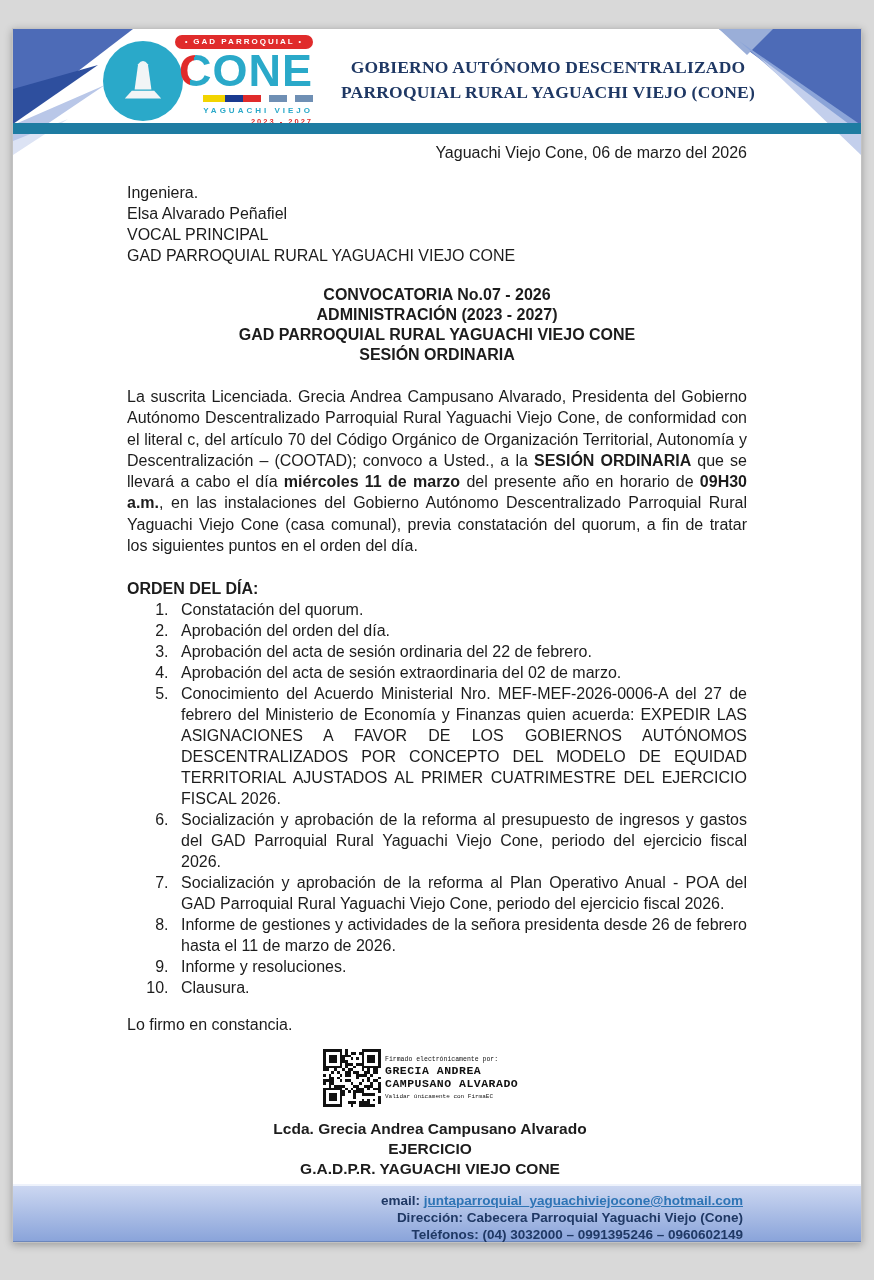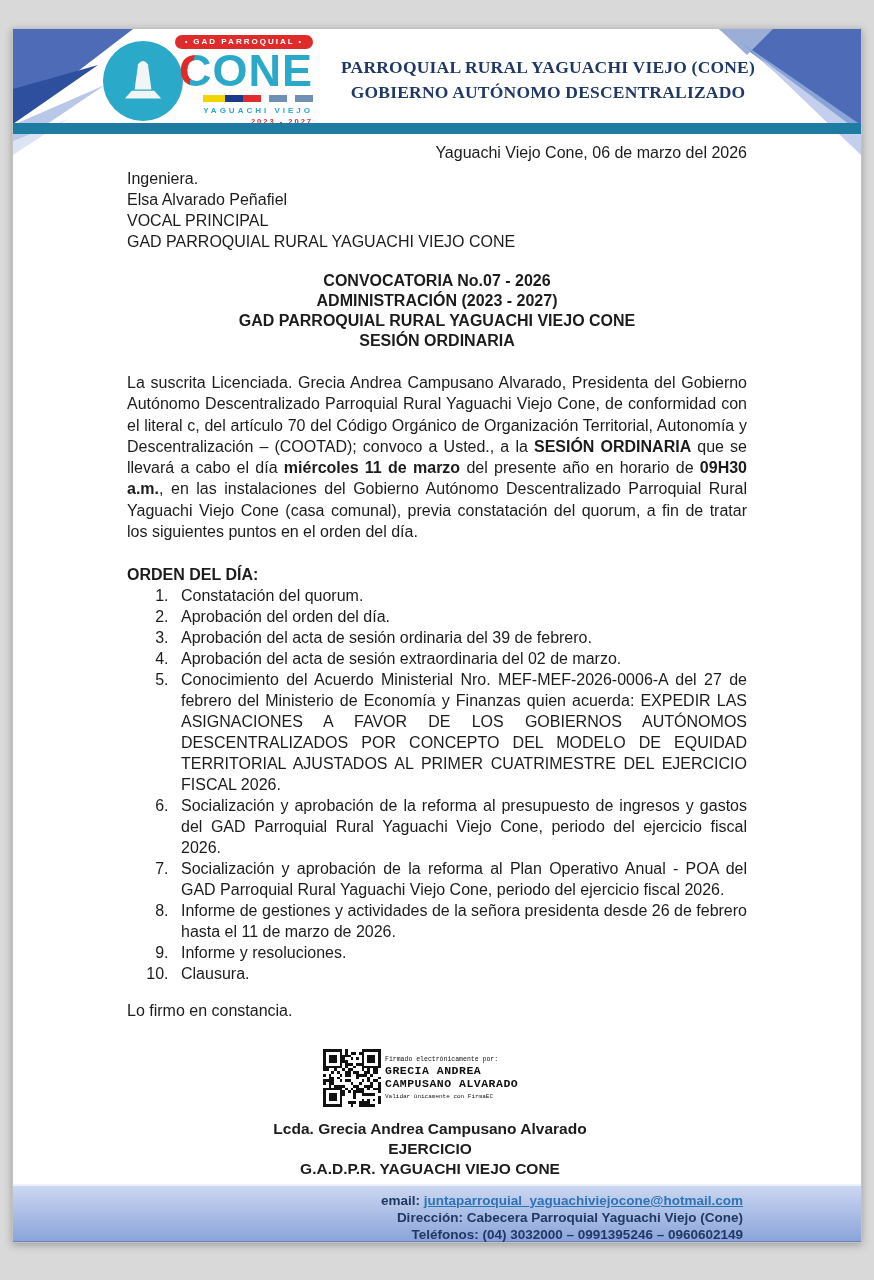--- a/index.html
+++ b/index.html
@@ -58,21 +58,21 @@
   .logo-years{margin-top:2px;font-size:7.5px;font-weight:bold;letter-spacing:2px;color:#e02b2b;}
   .hdr-title{
     position:absolute;left:318px;right:96px;top:26px;text-align:center;
     font-family:"Liberation Serif",serif;font-weight:bold;
     font-size:17.5px;line-height:25px;color:#1f3864;letter-spacing:.2px;
   }
   .teal-bar{position:absolute;left:0;right:0;top:94px;height:11px;background:#1e7ca2;}
   
   .content{position:absolute;left:0;right:0;top:105px;padding:0 114px;color:#1c1c1c;font-size:16px;line-height:21px;}
   .date-line{margin-top:8px;text-align:right;}
-  .addressee{margin-top:5px;}
+  .addressee{margin-top:19px;}
   .title-block{margin-top:19px;text-align:center;font-weight:bold;line-height:20px;}
   .para{margin-top:21px;text-align:justify;line-height:21.3px;}
   .orden-h{margin-top:22px;font-weight:bold;}
   ol.orden{margin:0;padding-left:46px;font-weight:normal;}
   ol.orden li{padding-left:8px;text-align:justify;}
   .firmo{margin-top:16px;}
   
   .stamp-row{position:absolute;left:310px;top:1020px;display:flex;align-items:center;}
   .qr{width:58px;height:58px;flex:0 0 auto;}
   .qr svg{width:100%;height:100%;display:block;fill:#111;}
@@ -126,22 +126,22 @@
             <i class="fs-r"></i>
             <i class="fs-s"></i>
             <i class="fs-s"></i>
         </div>
         <div class="logo-place">YAGUACHI VIEJO</div>
         <div class="logo-years">2023 - 2027</div>
       </div>
     </div>
 
     <div class="hdr-title">
+      <div>GOBIERNO AUTÓNOMO DESCENTRALIZADO</div>
       <div>PARROQUIAL RURAL YAGUACHI VIEJO (CONE)</div>
-      <div>GOBIERNO AUTÓNOMO DESCENTRALIZADO</div>
     </div>
   </div>
 
   <div class="teal-bar"></div>
 
   <div class="content">
     <div class="date-line">Yaguachi Viejo Cone, 06 de marzo del 2026</div>
 
     <div class="addressee">
       <div>Ingeniera.</div>
@@ -156,21 +156,21 @@
       <div>GAD PARROQUIAL RURAL YAGUACHI VIEJO CONE</div>
       <div>SESIÓN ORDINARIA</div>
     </div>
 
     <div class="para"><span>La suscrita Licenciada. Grecia Andrea Campusano Alvarado, Presidenta del Gobierno Autónomo Descentralizado Parroquial Rural Yaguachi Viejo Cone, de conformidad con el literal c, del artículo 70 del Código Orgánico de Organización Territorial, Autonomía y Descentralización – (COOTAD); convoco a Usted., a la </span><b>SESIÓN ORDINARIA</b><span> que se llevará a cabo el día </span><b>miércoles 11 de marzo</b><span> del presente año en horario de </span><b>09H30 a.m.</b><span>, en las instalaciones del Gobierno Autónomo Descentralizado Parroquial Rural Yaguachi Viejo Cone (casa comunal), previa constatación del quorum, a fin de tratar los siguientes puntos en el orden del día.</span></div>
 
     <div class="orden-h">ORDEN DEL DÍA:</div>
     <ol class="orden">
         <li>Constatación del quorum.</li>
         <li>Aprobación del orden del día.</li>
-        <li>Aprobación del acta de sesión ordinaria del 39 de febrero.</li>
+        <li>Aprobación del acta de sesión ordinaria del 22 de febrero.</li>
         <li>Aprobación del acta de sesión extraordinaria del 02 de marzo.</li>
         <li>Conocimiento del Acuerdo Ministerial Nro. MEF-MEF-2026-0006-A del 27 de febrero del Ministerio de Economía y Finanzas quien acuerda: EXPEDIR LAS ASIGNACIONES A FAVOR DE LOS GOBIERNOS AUTÓNOMOS DESCENTRALIZADOS POR CONCEPTO DEL MODELO DE EQUIDAD TERRITORIAL AJUSTADOS AL PRIMER CUATRIMESTRE DEL EJERCICIO FISCAL 2026.</li>
         <li>Socialización y aprobación de la reforma al presupuesto de ingresos y gastos del GAD Parroquial Rural Yaguachi Viejo Cone, periodo del ejercicio fiscal 2026.</li>
         <li>Socialización y aprobación de la reforma al Plan Operativo Anual - POA del GAD Parroquial Rural Yaguachi Viejo Cone, periodo del ejercicio fiscal 2026.</li>
         <li>Informe de gestiones y actividades de la señora presidenta desde 26 de febrero hasta el 11 de marzo de 2026.</li>
         <li>Informe y resoluciones.</li>
         <li>Clausura.</li>
       </ol>
 
     <div class="firmo">Lo firmo en constancia.</div>

